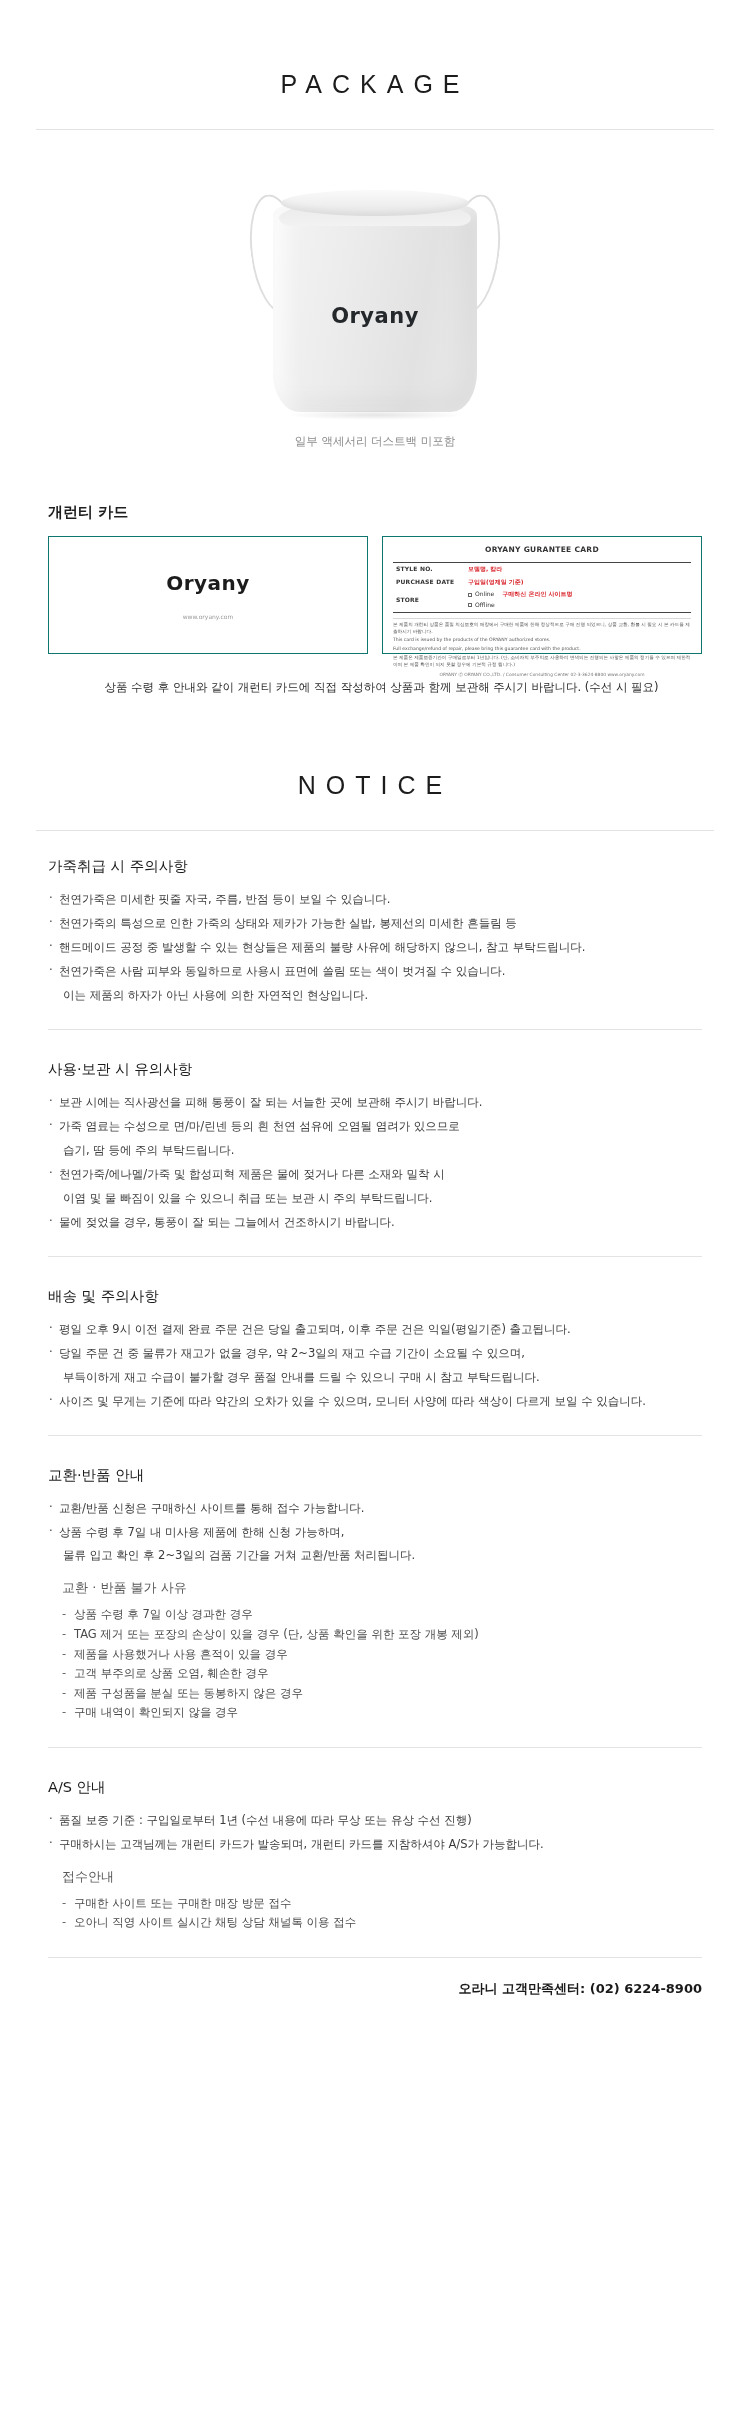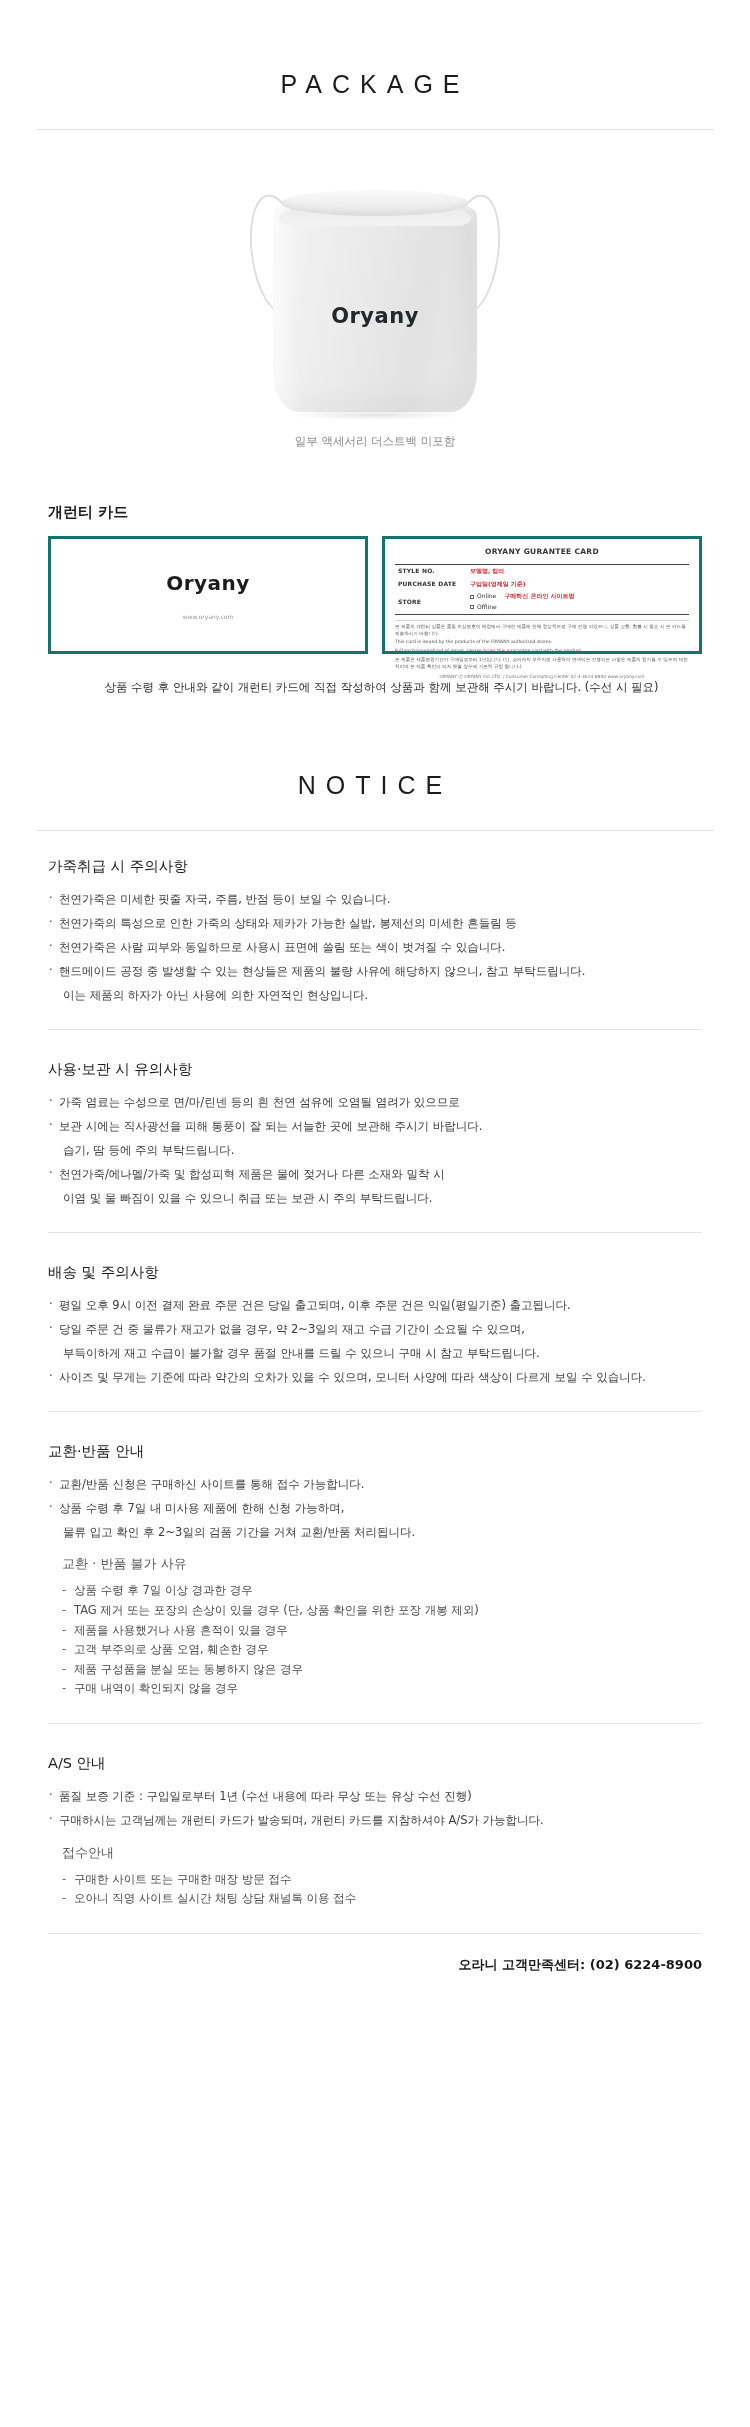--- a/index.html
+++ b/index.html
@@ -131,21 +131,21 @@
   }
   .cards {
     display: flex;
     gap: 14px;
     justify-content: center;
     padding: 0 48px;
   }
   .card {
     width: 322px;
     height: 118px;
-    border: 3px solid #0f766e;
+    border: 1px solid #0f766e;
     background: #fff;
     position: relative;
   }
   .card-front {
     display: flex;
     align-items: center;
     justify-content: center;
     flex-direction: column;
   }
   .card-front .brand {
@@ -348,35 +348,36 @@
   <div class="section-title" style="padding-top:76px;">NOTICE</div>
   <div class="hr-wide"></div>
 
   <div class="notice-wrap">
 
     <div class="notice-block">
       <div class="block-title">가죽취급 시 주의사항</div>
       <ul class="bullets">
         <li>천연가죽은 미세한 핏줄 자국, 주름, 반점 등이 보일 수 있습니다.</li>
         <li>천연가죽의 특성으로 인한 가죽의 상태와 제카가 가능한 실밥, 봉제선의 미세한 흔들림 등</li>
+        <li>핸드메이드 공정 중 발생할 수 있는 현상들은 제품의 불량 사유에 해당하지 않으니, 참고 부탁드립니다.</li>
         <li><span>천연가죽은 사람 피부와 동일하므로 사용시 표면에 쓸림 또는 색이 벗겨질 수 있습니다.</span></li>
-        <li>핸드메이드 공정 중 발생할 수 있는 현상들은 제품의 불량 사유에 해당하지 않으니, 참고 부탁드립니다.</li>
         <li class="nodot">이는 제품의 하자가 아닌 사용에 의한 자연적인 현상입니다.</li>
       </ul>
       <div class="divider"></div>
     </div>
 
     <div class="notice-block">
       <div class="block-title">사용·보관 시 유의사항</div>
       <ul class="bullets">
+        <li>보관 시에는 직사광선을 피해 통풍이 잘 되는 서늘한 곳에 보관해 주시기 바랍니다.</li>
         <li>가죽 염료는 수성으로 면/마/린넨 등의 흰 천연 섬유에 오염될 염려가 있으므로</li>
-        <li>보관 시에는 직사광선을 피해 통풍이 잘 되는 서늘한 곳에 보관해 주시기 바랍니다.</li>
         <li class="nodot">습기, 땀 등에 주의 부탁드립니다.</li>
         <li>천연가죽/에나멜/가죽 및 합성피혁 제품은 물에 젖거나 다른 소재와 밀착 시</li>
         <li class="nodot">이염 및 물 빠짐이 있을 수 있으니 취급 또는 보관 시 주의 부탁드립니다.</li>
+        <li>물에 젖었을 경우, 통풍이 잘 되는 그늘에서 건조하시기 바랍니다.</li>
       </ul>
       <div class="divider"></div>
     </div>
 
     <div class="notice-block">
       <div class="block-title">배송 및 주의사항</div>
       <ul class="bullets">
         <li>평일 오후 9시 이전 결제 완료 주문 건은 당일 출고되며, 이후 주문 건은 익일(평일기준) 출고됩니다.</li>
         <li>당일 주문 건 중 물류가 재고가 없을 경우, 약 2~3일의 재고 수급 기간이 소요될 수 있으며,</li>
         <li class="nodot">부득이하게 재고 수급이 불가할 경우 품절 안내를 드릴 수 있으니 구매 시 참고 부탁드립니다.</li>

